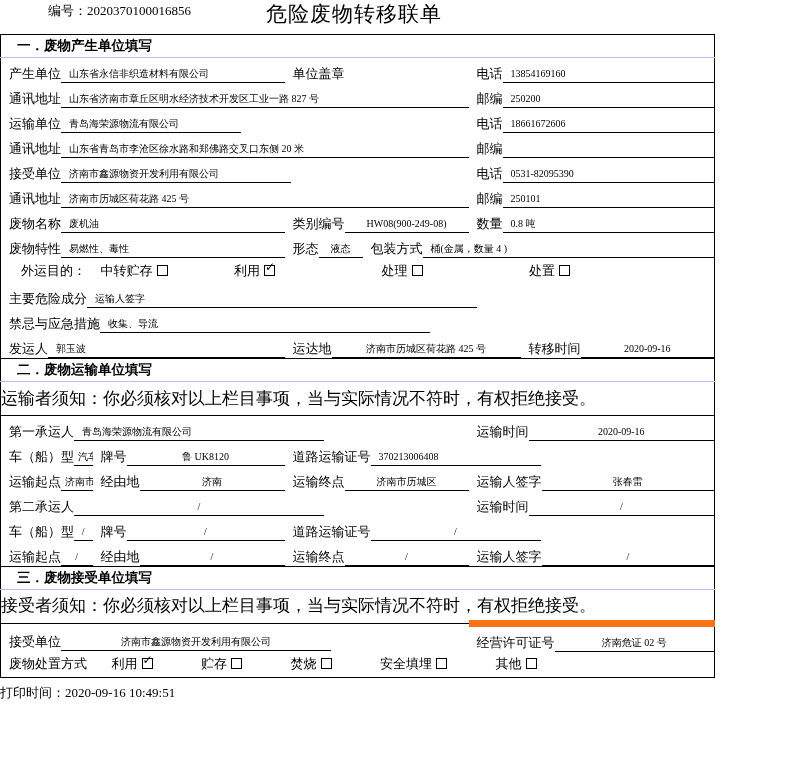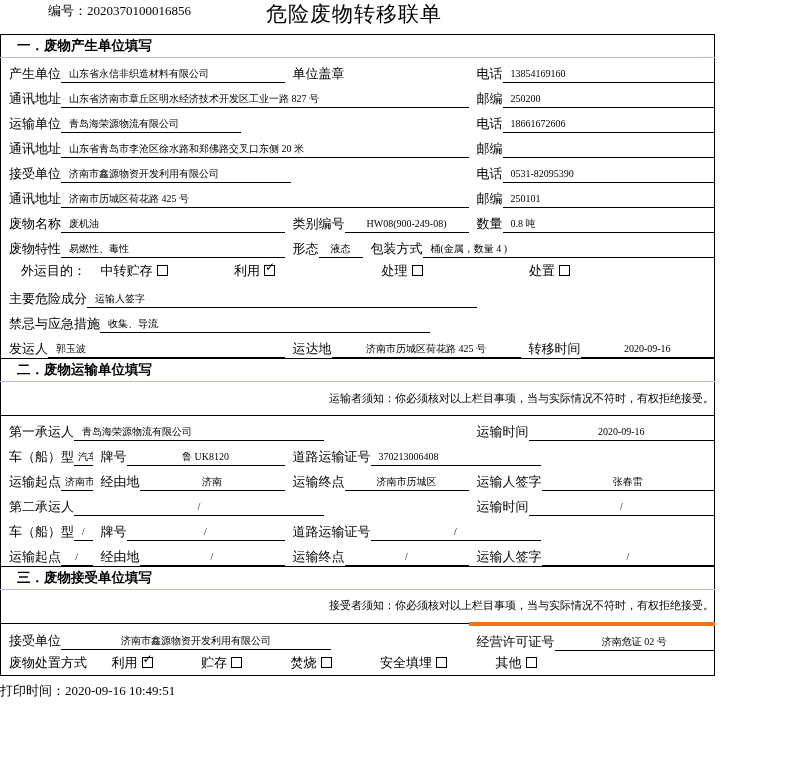--- a/index.html
+++ b/index.html
@@ -85,24 +85,23 @@
     height: 18px;
     line-height: 18px;
     display: block;
   }
   .val.center { text-align: center; padding-left: 4px; }
   .cellwrap { display: flex; align-items: flex-end; height: 25px; }
   .cellwrap .lbl { line-height: 18px; }
   .cellwrap .val { flex: 1 1 auto; }
   .note-row td {
     height: 34px;
-    font-size: 11px;
+    font-size: 17px;
     padding-left: 8px;
     border-top: 1px solid #000;
-    text-align: right;
   }
   .note-row.no-top td { border-top: 0; }
   .chk {
     display: inline-block;
     width: 11px;
     height: 11px;
     border: 1px solid #000;
     position: relative;
     vertical-align: -1px;
     margin-left: 4px;
@@ -504,21 +503,21 @@
     </tr>
 
     <tr class="data-row">
       <td colspan="4" style="border-top:1px solid #000;">
         <div class="cellwrap">
           <span class="lbl">接受单位</span>
           <span class="val center" style="flex:0 0 270px;">济南市鑫源物资开发利用有限公司</span>
           <span style="flex:1 1 auto;"></span>
         </div>
       </td>
-      <td colspan="2" style="border-top:4px solid #f97316;">
+      <td colspan="2" style="border-top:7px solid #f97316;">
         <div class="cellwrap">
           <span class="lbl">经营许可证号</span>
           <span class="val center">济南危证 02 号</span>
         </div>
       </td>
     </tr>
 
 
     <tr class="data-row">
       <td colspan="6" style="padding-left:8px;">

